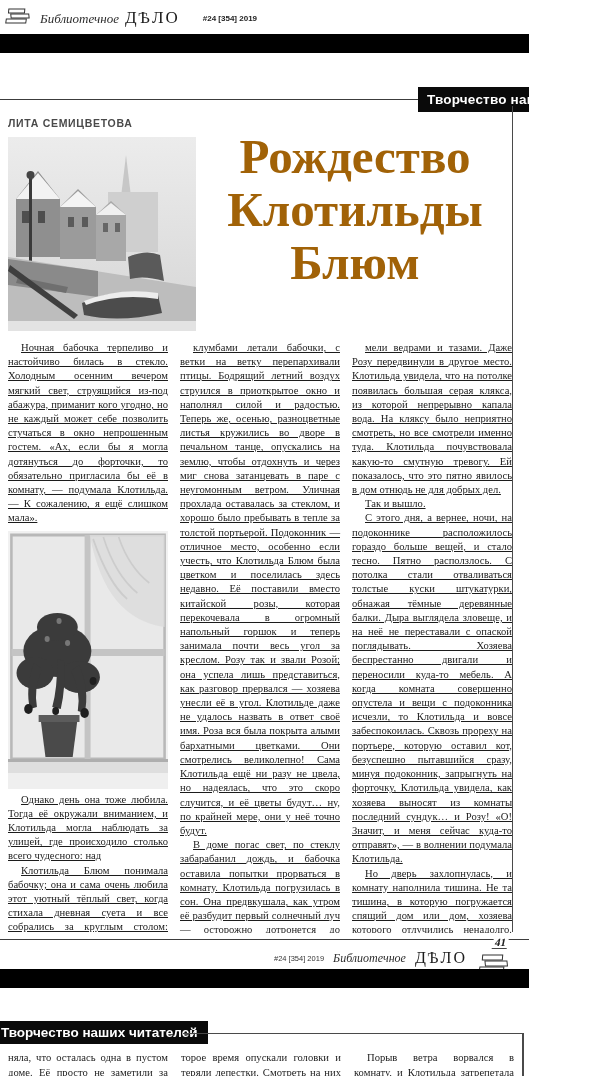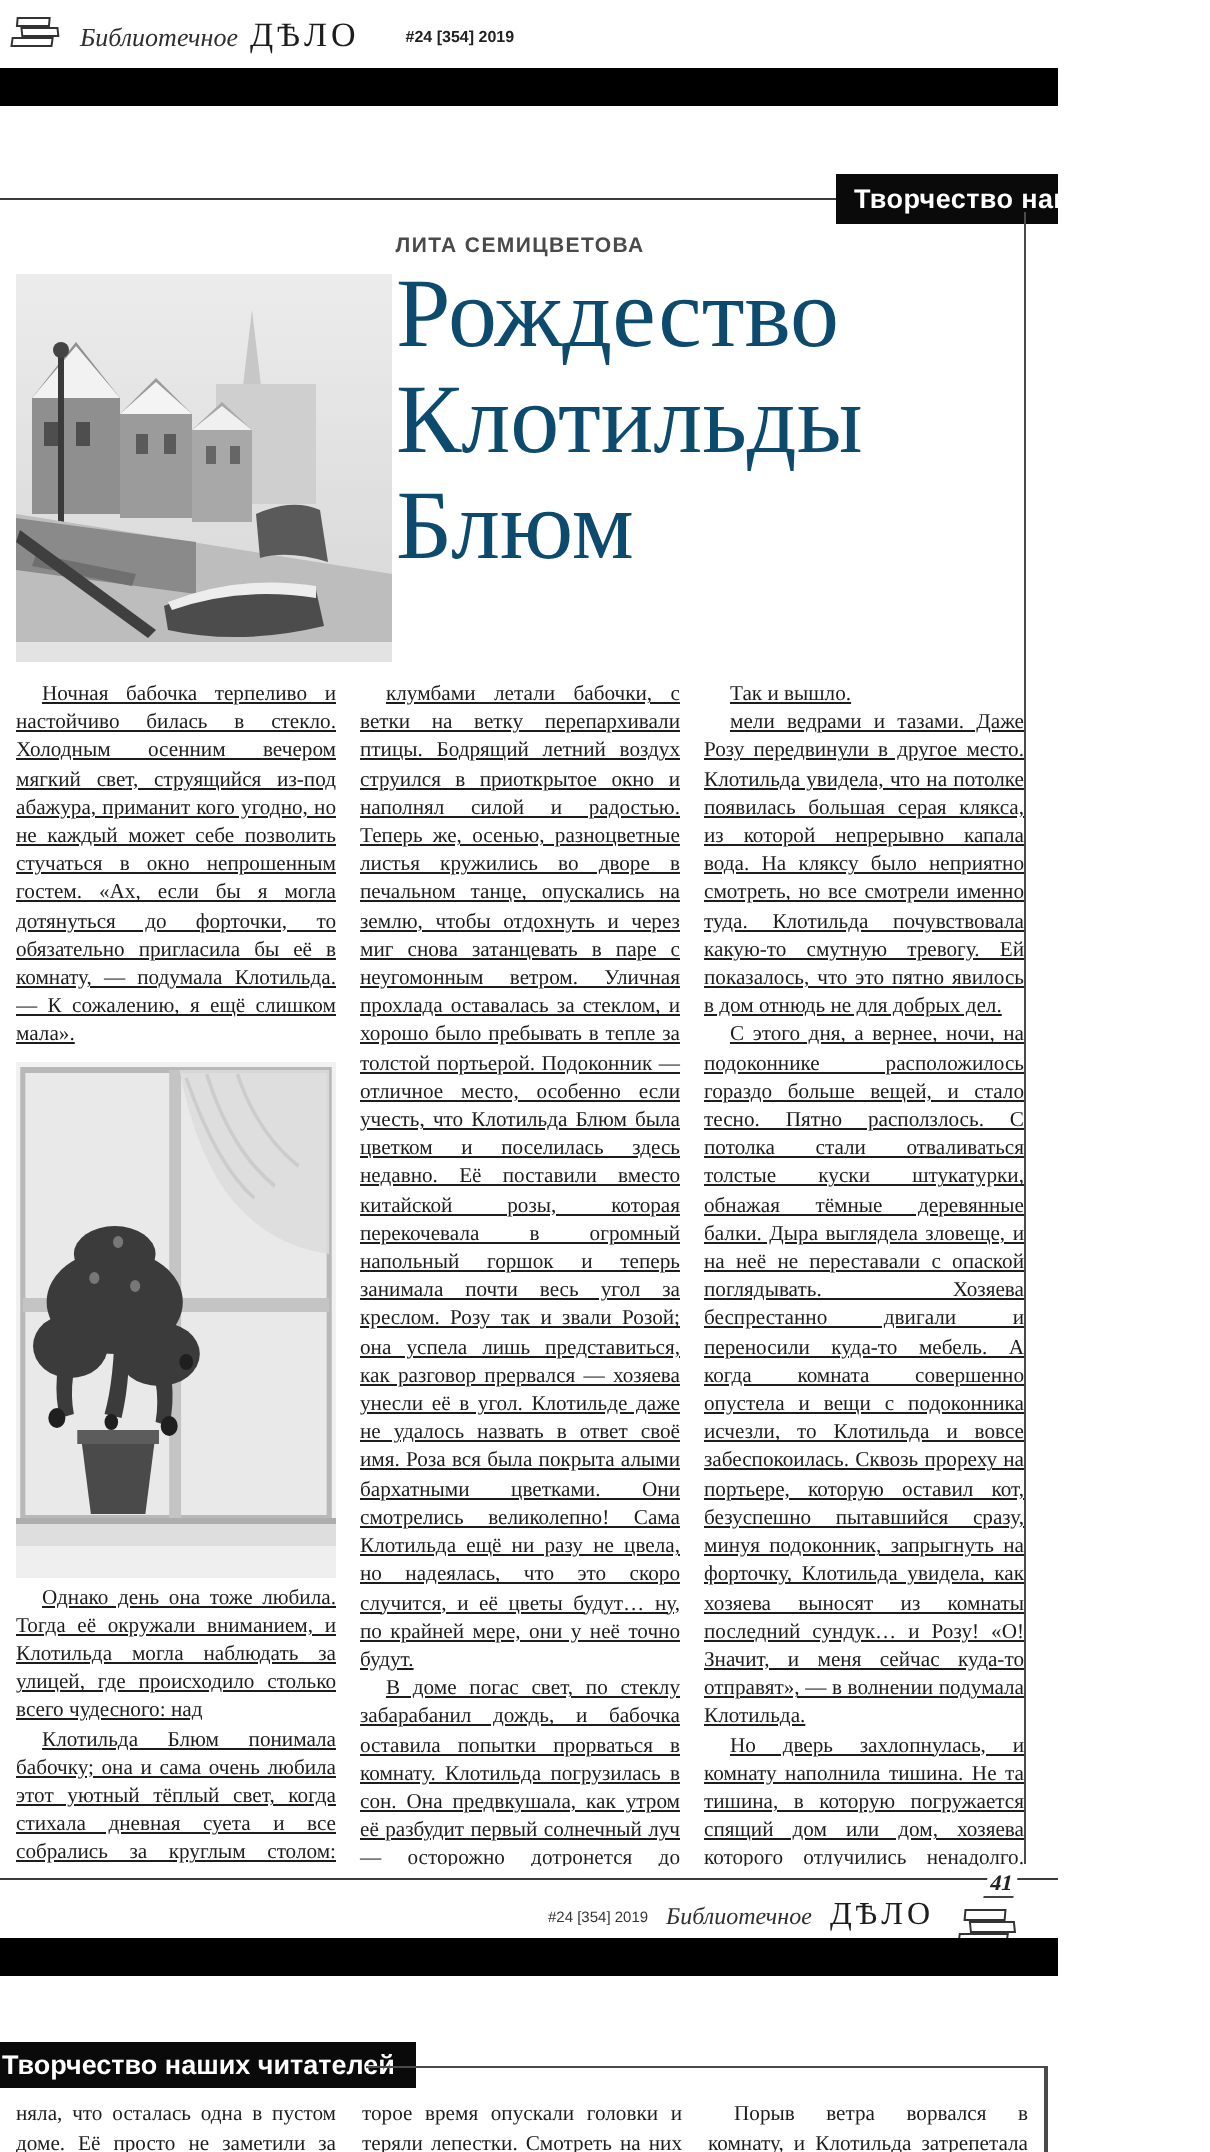--- a/index.html
+++ b/index.html
@@ -13,26 +13,26 @@
   .mast-issue{font-family:"Liberation Sans",sans-serif;font-size:8px;font-weight:bold;
               color:#222;margin-left:14px;}
   .black-bar{height:19px;background:#000;}
   
   .page1{position:relative;height:916px;padding:0 17px 0 8px;overflow:hidden;}
   .rule-row{position:relative;height:0;border-top:1.6px solid #3c3c3c;margin:46px 0 0 -8px;
             width:605px;}
   .badge{position:absolute;left:418px;top:-13px;background:#0a0a0a;color:#fff;
          font-family:"Liberation Sans",sans-serif;font-weight:bold;font-size:13.5px;
          padding:5px 10px 5px 9px;white-space:nowrap;letter-spacing:.2px;}
-  .author{text-align:center;font-family:"Liberation Sans",sans-serif;font-size:10.5px;
+  .author{text-align:left;font-family:"Liberation Sans",sans-serif;font-size:10.5px;
           font-weight:bold;color:#4a4a4a;letter-spacing:.7px;margin:17px 0 0 0;}
   .title-area{position:relative;min-height:200px;margin-top:2px;}
   .fig1{position:absolute;left:0;top:6px;width:188px;height:194px;}
-  h1.title{margin:0 0 0 190px;text-align:left;font-weight:normal;font-size:49px;
-           line-height:1.08;color:#0c4a6e;padding-top:0;}
+  h1.title{margin:0 0 0 190px;text-align:center;font-weight:bold;font-size:49px;
+           line-height:1.08;color:#a16207;padding-top:0;}
   
   .columns{display:grid;grid-template-columns:1fr 1fr 1fr;column-gap:12px;margin-top:10px;
            height:592px;overflow:hidden;font-size:10.6px;line-height:14.2px;
            text-align:justify;hyphens:auto;text-decoration:underline;-webkit-hyphens:auto;}
   .columns p{margin:0;text-indent:13px;}
   .fig2{display:block;width:100%;height:258px;margin:5px 0 4px 0;}
   
   .footer-rule{border-top:1.6px solid #3c3c3c;margin:6px 0 0 -8px;width:605px;}
   .p1-footer{display:flex;justify-content:flex-end;align-items:center;gap:9px;height:36px;
              padding-right:2px;position:relative;}
@@ -166,22 +166,22 @@
         </svg>
         <p>Однако день она тоже любила. Тогда её окружали вниманием, и Клотильда могла наблюдать за улицей, где происходило столько всего чудесного: над</p>
         <p>Клотильда Блюм понимала бабочку; она и сама очень любила этот уютный тёплый свет, когда стихала дневная суета и все собрались за круглым столом: пили чай, о чём-то говорили, а Клотильда наблюдала со своего подоконника.</p>
       </div>
       <div>
         <p>клумбами летали бабочки, с ветки на ветку перепархивали птицы. Бодрящий летний воздух струился в приоткрытое окно и наполнял силой и радостью. Теперь же, осенью, разноцветные листья кружились во дворе в печальном танце, опускались на землю, чтобы отдохнуть и через миг снова затанцевать в паре с неугомонным ветром. Уличная прохлада оставалась за стеклом, и хорошо было пребывать в тепле за толстой портьерой. Подоконник — отличное место, особенно если учесть, что Клотильда Блюм была цветком и поселилась здесь недавно. Её поставили вместо китайской розы, которая перекочевала в огромный напольный горшок и теперь занимала почти весь угол за креслом. Розу так и звали Розой; она успела лишь представиться, как разговор прервался — хозяева унесли её в угол. Клотильде даже не удалось назвать в ответ своё имя. Роза вся была покрыта алыми бархатными цветками. Они смотрелись великолепно! Сама Клотильда ещё ни разу не цвела, но надеялась, что это скоро случится, и её цветы будут… ну, по крайней мере, они у неё точно будут.</p>
         <p>В доме погас свет, по стеклу забарабанил дождь, и бабочка оставила попытки прорваться в комнату. Клотильда погрузилась в сон. Она предвкушала, как утром её разбудит первый солнечный луч — осторожно дотронется до стеблей, а затем потянется дальше, осторожно проглаживая сонное пространство комнаты. Постепенно дом наполнится движением и звуками, и её коснется заботливая рука хозяйки.</p>
         <p>Прошло совсем немного времени, и свет внезапно вспыхнул снова. В доме поднялся шум, хозяева забегали, загре-</p>
       </div>
       <div>
+        <p>мели ведрами и тазами. Даже Розу передвинули в другое место. Клотильда увидела, что на потолке появилась большая серая клякса, из которой непрерывно капала вода. На кляксу было неприятно смотреть, но все смотрели именно туда. Клотильда почувствовала какую-то смутную тревогу. Ей показалось, что это пятно явилось в дом отнюдь не для добрых дел.</p>
         <p>Так и вышло.</p>
-        <p>мели ведрами и тазами. Даже Розу передвинули в другое место. Клотильда увидела, что на потолке появилась большая серая клякса, из которой непрерывно капала вода. На кляксу было неприятно смотреть, но все смотрели именно туда. Клотильда почувствовала какую-то смутную тревогу. Ей показалось, что это пятно явилось в дом отнюдь не для добрых дел.</p>
         <p>С этого дня, а вернее, ночи, на подоконнике расположилось гораздо больше вещей, и стало тесно. Пятно расползлось. С потолка стали отваливаться толстые куски штукатурки, обнажая тёмные деревянные балки. Дыра выглядела зловеще, и на неё не переставали с опаской поглядывать. Хозяева беспрестанно двигали и переносили куда-то мебель. А когда комната совершенно опустела и вещи с подоконника исчезли, то Клотильда и вовсе забеспокоилась. Сквозь прореху на портьере, которую оставил кот, безуспешно пытавшийся сразу, минуя подоконник, запрыгнуть на форточку, Клотильда увидела, как хозяева выносят из комнаты последний сундук… и Розу! «О! Значит, и меня сейчас куда-то отправят», — в волнении подумала Клотильда.</p>
         <p>Но дверь захлопнулась, и комнату наполнила тишина. Не та тишина, в которую погружается спящий дом или дом, хозяева которого отлучились ненадолго. Не та — степенная, привычная, навевающая дремоту, а неизвестная, окутывающая холодом и страхом.</p>
         <p>
           <span>Какое-то время Клотильда еще надеялась, что хозяева обязательно вернуться за ней. Но дни пролетали, а никто не приходил. Клотильда Блюм по-</span>
         </p>
       </div>
     </div>
 
     <div class="footer-rule"></div>
     <div class="p1-footer">

